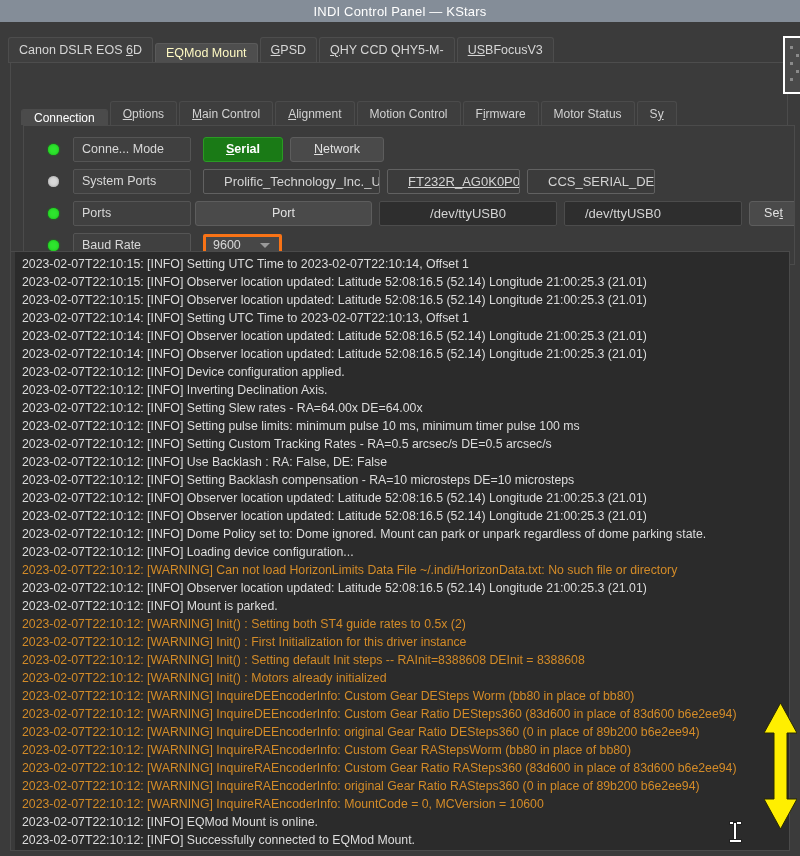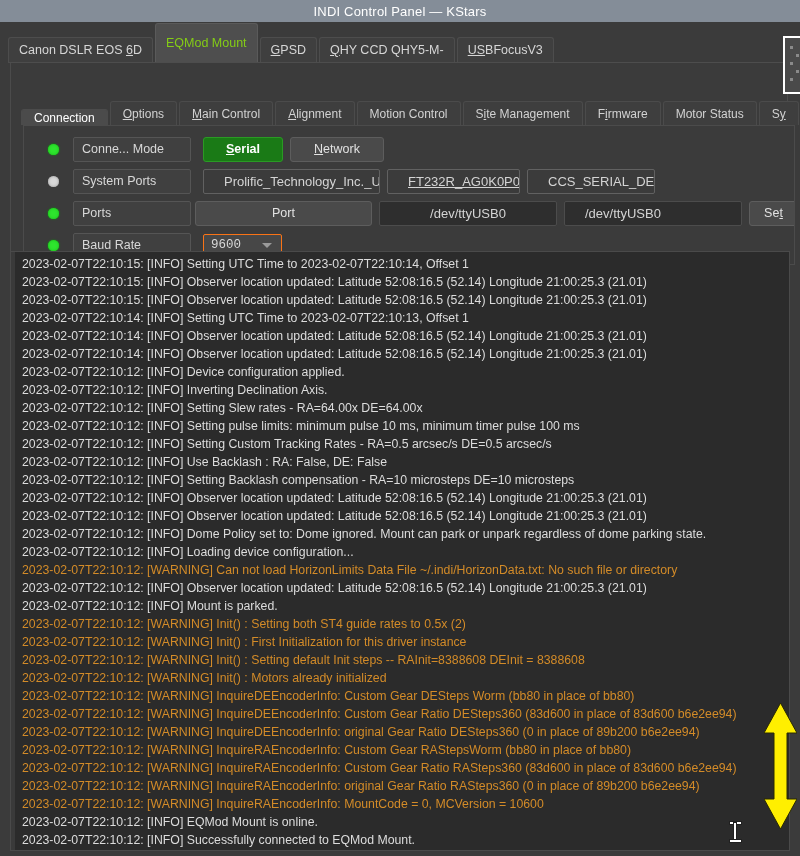--- a/index.html
+++ b/index.html
@@ -46,22 +46,22 @@
     background: #3f3f3f;
     border: 1px solid #4d4d4d;
     border-bottom: none;
     border-top-left-radius: 3px;
     border-top-right-radius: 3px;
     margin-right: 2px;
     white-space: nowrap;
   }
   .devtab.active {
     background: #4e4e4e;
-    color: #84cc16;
-    height: 39px;
+    color: #fef9c3;
+    height: 19px;
     border-color: #5a5a5a;
   }
   .devtab .acc { text-decoration: underline; }
 
   .devtab-underline {
     position: absolute; left: 8px; top: 40px; width: 784px; height: 1px;
     background: #4d4d4d;
   }
 
   
@@ -166,26 +166,25 @@
   .field.outline {
     background: #3b3b3b;
     border: 1px solid #616161;
   }
 
   .combo {
     height: 23px; box-sizing: border-box;
     display: flex; align-items: center;
     font-size: 12.5px; color: #d8d8d8;
     background: #474747;
-    border: 1px solid #f97316;
+    border: 3px solid #f97316;
     border-radius: 2px;
     padding-left: 7px;
     position: relative;
     white-space: nowrap;
-    font-family: Liberation Mono, monospace;
   }
   .combo .arrow {
     position: absolute; right: 9px; top: 50%;
     width: 0; height: 0;
     border-left: 5px solid transparent;
     border-right: 5px solid transparent;
     border-top: 5px solid #9a9a9a;
     transform: translateY(-2px);
   }
 
@@ -311,23 +310,20 @@
             <span><span class="acc">O</span>ptions</span>
           </div>
           <div class="subtab">
             <span><span class="acc">M</span>ain Control</span>
           </div>
           <div class="subtab">
             <span><span class="acc">A</span>lignment</span>
           </div>
           <div class="subtab">
             <span>Motion Control</span>
-          </div>
-          <div class="subtab">
-            <span>S<span class="acc">i</span>te Management</span>
           </div>
           <div class="subtab">
             <span>F<span class="acc">i</span>rmware</span>
           </div>
           <div class="subtab">
             <span>Motor Status</span>
           </div>
           <div class="subtab">
             <span>S<span class="acc">y</span></span>
           </div>

